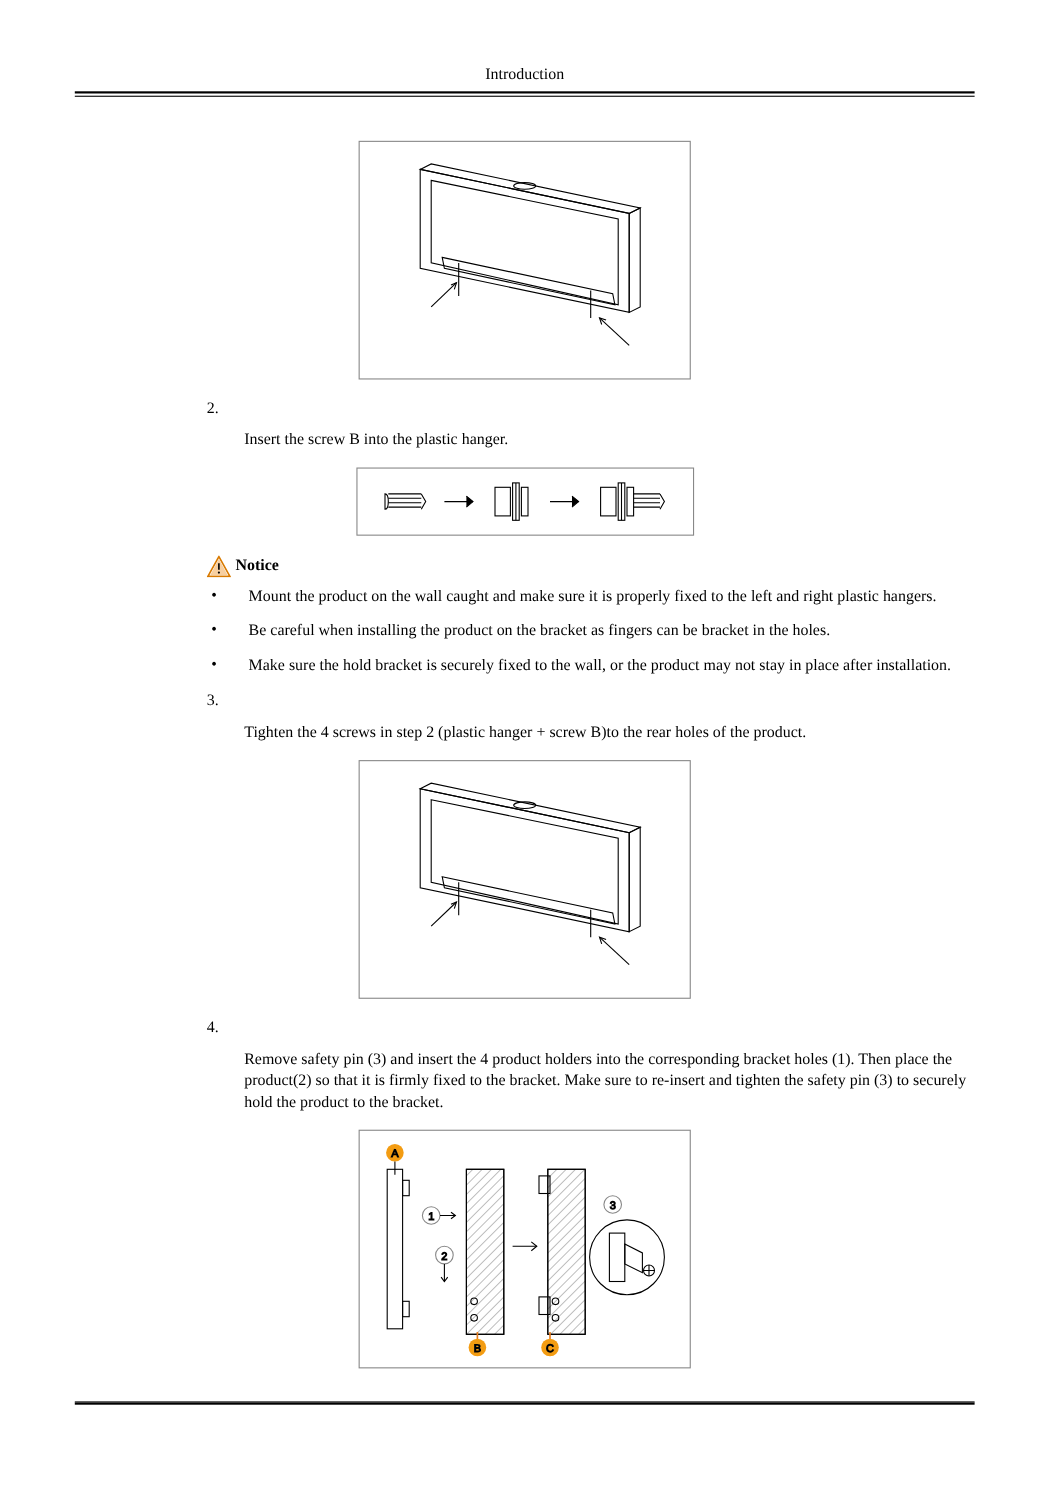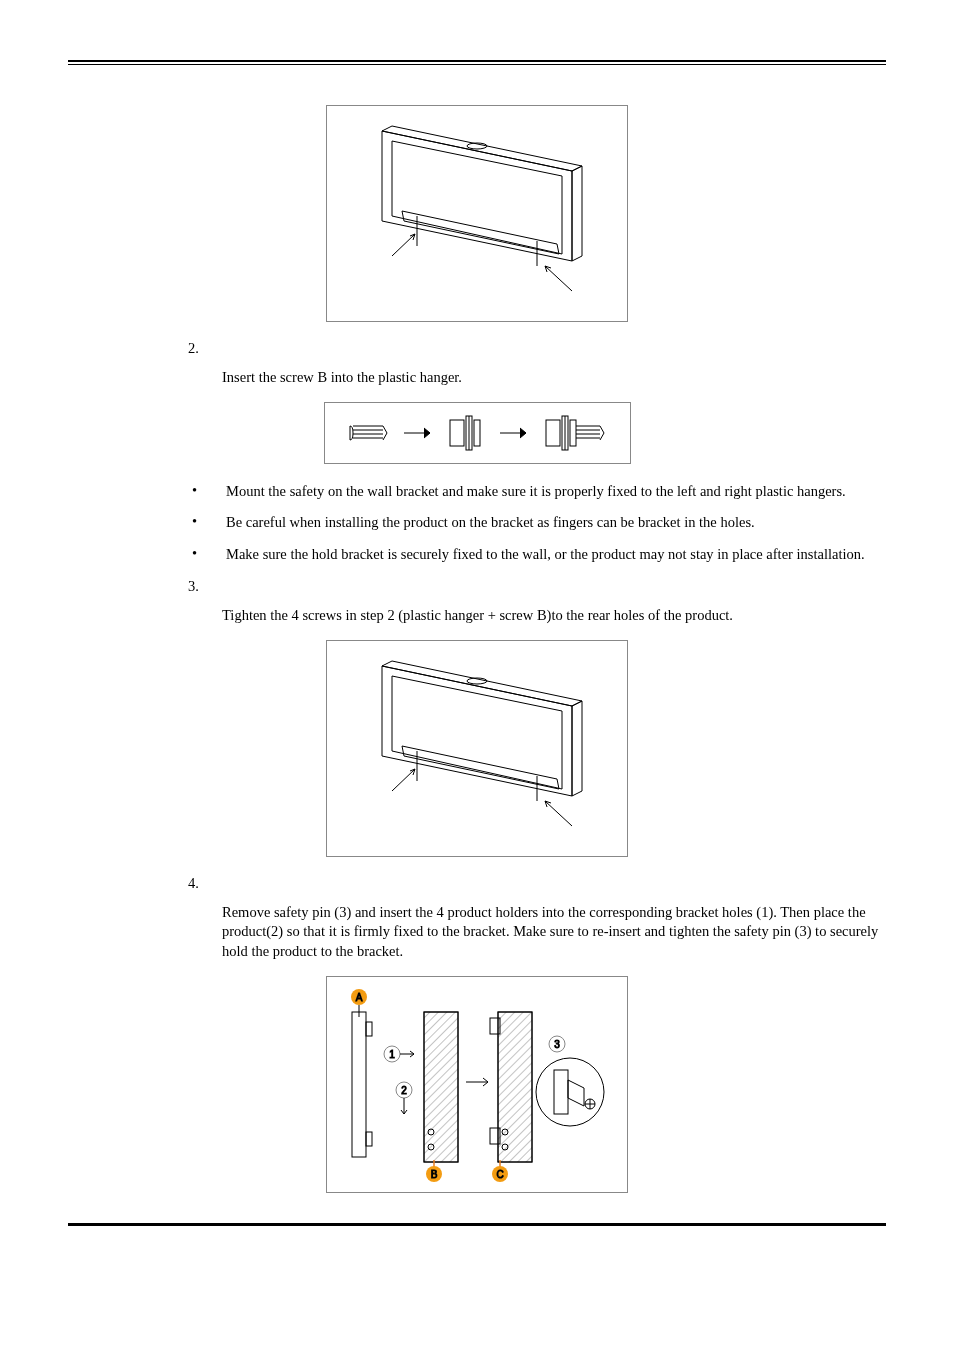--- a/index.html
+++ b/index.html
@@ -98,20 +98,21 @@
   .footer-rule {
     margin-top: 30px;
   }
   svg { display: block; }
 </style>
 </head>
 <body>
 
 <div class="page">
 
+  <div class="header-title">Introduction</div>
   <hr class="hr-thick">
   <hr class="hr-thin">
 
   <div class="content">
 
     <div class="img-box tv1">
       <svg width="280" height="195" viewBox="0 0 280 195">
         <g stroke="#000" fill="none" stroke-width="1">
 
           <polygon points="45,15 235,55 235,145 45,105"></polygon>
@@ -162,25 +163,36 @@
           <rect x="214" y="12" width="14" height="26"></rect>
           <rect x="230" y="8" width="6" height="34"></rect>
           <line x1="233" y1="8" x2="233" y2="42"></line>
           <rect x="238" y="12" width="6" height="26"></rect>
           <path d="M244 18 h24 M244 22 h24 M244 26 h24 M244 30 h24"></path>
           <path d="M268 18 l4 7 l-4 7"></path>
         </g>
       </svg>
     </div>
 
+    <div class="notice-row">
+      <span class="icon">
+        <svg width="22" height="20" viewBox="0 0 22 20">
+          <polygon points="11,1 21,19 1,19" fill="none" stroke="#d97a00" stroke-width="1.5"></polygon>
+          <polygon points="11,3 19,18 3,18" fill="#f7cfa0" stroke="none"></polygon>
+          <line x1="11" y1="7" x2="11" y2="13" stroke="#000" stroke-width="1.5"></line>
+          <circle cx="11" cy="15.5" r="1" fill="#000"></circle>
+        </svg>
+      </span>
+      <span class="label">Notice</span>
+    </div>
 
     <ul class="ul-inner">
       <li>
         <span class="bullet">•</span>
-        <span class="body">Mount the safety on the wall bracket and make sure it is properly fixed to the left and right plastic hangers.</span>
+        <span class="body">Mount the product on the wall caught and make sure it is properly fixed to the left and right plastic hangers.</span>
       </li>
       <li>
         <span class="bullet">•</span>
         <span class="body">Be careful when installing the product on the bracket as fingers can be bracket in the holes.</span>
       </li>
       <li>
         <span class="bullet">•</span>
         <span class="body">Make sure the hold bracket is securely fixed to the wall, or the product may not stay in place after installation.</span>
       </li>
     </ul>

